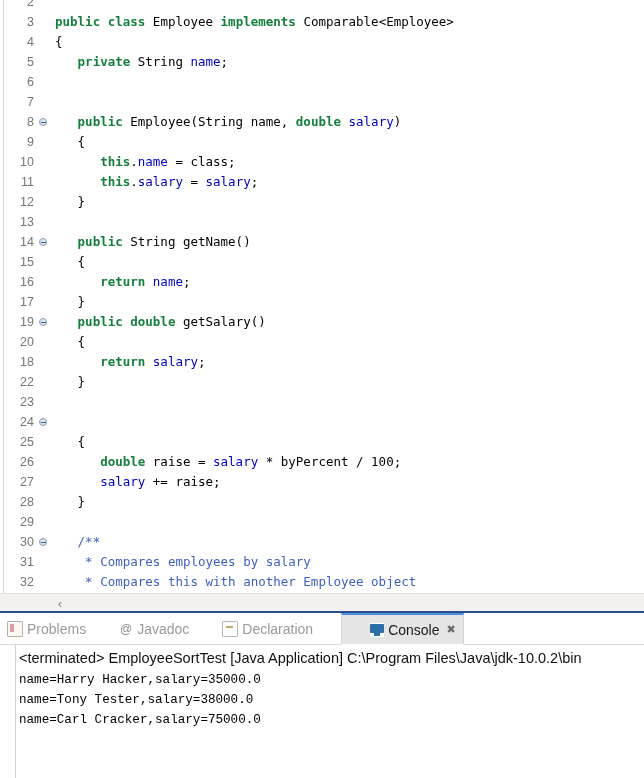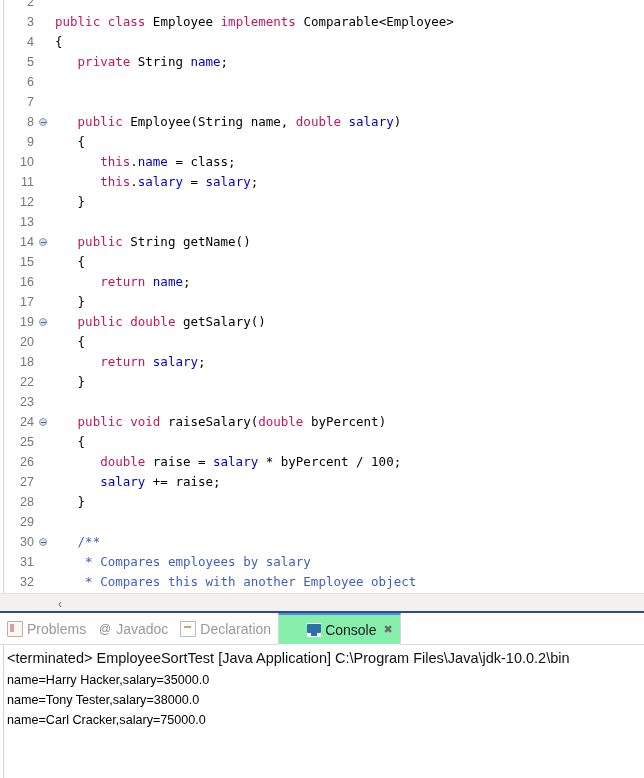--- a/index.html
+++ b/index.html
@@ -91,21 +91,21 @@
     top: 9.5px;
     width: 5px;
     height: 1px;
     background: #4a6380;
   }
   .code {
     padding-left: 4px;
     color: #000000;
   }
 
-  .kw  { color: #be185d; font-weight: normal; }
+  .kw  { color: #15803d; font-weight: bold; }
   .fld { color: #0000c0; }
   .cmt { color: #3f5fbf; }
   .plain { color: #000000; }
 
   
   .editor-hscroll {
     position: absolute;
     left: 0; right: 0; bottom: 0;
     height: 19px;
     background: #f2f1f0;
@@ -146,34 +146,35 @@
     position: relative;
     overflow: hidden;
   }
   .view-tabs {
     height: 31px;
     display: flex;
     align-items: stretch;
     background: #ffffff;
     border-bottom: 1px solid #d7dce3;
     padding-left: 2px;
+    gap: 21px;
   }
   .vtab {
     display: flex;
     align-items: center;
     gap: 4px;
     padding: 0 7px 0 5px;
     font-size: 14px;
     color: #9a9a9a;
     position: relative;
     box-sizing: border-box;
   }
   .vtab.active {
     color: #1a1a1a;
-    background: #86efac;
+    background: #e5e5e5;
     border-top: 2px solid #4a90d9;
     border-left: 1px solid #cfd6de;
     border-right: 1px solid #cfd6de;
     border-bottom: 1px solid #ffffff;
     margin-bottom: -1px;
     padding-left: 28px;
   }
   .vtab .tab-icon {
     width: 14px;
     height: 14px;
@@ -240,39 +241,40 @@
     margin-left: 3px;
     font-family: "DejaVu Sans", sans-serif;
   }
 
   .console-body {
     flex: 1;
     position: relative;
     background: #ffffff;
     padding-left: 4px;
     overflow: hidden;
+    margin-left: 12px;
   }
   .console-left-strip {
     position: absolute;
     left: 0; top: 0; bottom: 0;
     width: 3px;
     border-right: 1px solid #ccd2da;
   }
   .console-header-line {
     font-family: "Liberation Sans", sans-serif;
     font-size: 14.5px;
     line-height: 21px;
     color: #111111;
     white-space: pre;
     padding-left: 3px;
     padding-top: 3px;
     overflow: hidden;
   }
   .console-out {
-    font-family: Liberation Sans, sans-serif;
+    font-family: Liberation Mono, monospace;
     font-size: 12.6px;
     line-height: 20px;
     color: #000000;
     white-space: pre;
     padding-left: 3px;
     padding-top: 1px;
   }
 </style>
 </head>
 <body>
@@ -296,21 +298,21 @@
         <div class="line"><div class="gutter">13</div><div class="fold"></div><div class="code"></div></div>
         <div class="line"><div class="gutter">14</div><div class="fold has-fold"></div><div class="code"><span class="plain">   </span><span class="kw">public</span><span class="plain"> String getName()</span></div></div>
         <div class="line"><div class="gutter">15</div><div class="fold"></div><div class="code"><span class="plain">   {</span></div></div>
         <div class="line"><div class="gutter">16</div><div class="fold"></div><div class="code"><span class="plain">      </span><span class="kw">return</span><span class="plain"> </span><span class="fld">name</span><span class="plain">;</span></div></div>
         <div class="line"><div class="gutter">17</div><div class="fold"></div><div class="code"><span class="plain">   }</span></div></div>
         <div class="line"><div class="gutter">19</div><div class="fold has-fold"></div><div class="code"><span class="plain">   </span><span class="kw">public</span><span class="plain"> </span><span class="kw">double</span><span class="plain"> getSalary()</span></div></div>
         <div class="line"><div class="gutter">20</div><div class="fold"></div><div class="code"><span class="plain">   {</span></div></div>
         <div class="line"><div class="gutter">18</div><div class="fold"></div><div class="code"><span class="plain">      </span><span class="kw">return</span><span class="plain"> </span><span class="fld">salary</span><span class="plain">;</span></div></div>
         <div class="line"><div class="gutter">22</div><div class="fold"></div><div class="code"><span class="plain">   }</span></div></div>
         <div class="line"><div class="gutter">23</div><div class="fold"></div><div class="code"></div></div>
-        <div class="line"><div class="gutter">24</div><div class="fold has-fold"></div><div class="code"><span class="plain">   </span><span class="kw">public</span><span class="plain"> </span><span class="kw">void</span><span class="plain"> raiseSalary(</span><span class="kw">double</span><span class="plain"> byPercent)</span></div></div>
+        <div class="line"><div class="gutter">24</div><div class="fold has-fold"></div></div>
         <div class="line"><div class="gutter">25</div><div class="fold"></div><div class="code"><span class="plain">   {</span></div></div>
         <div class="line"><div class="gutter">26</div><div class="fold"></div><div class="code"><span class="plain">      </span><span class="kw">double</span><span class="plain"> raise = </span><span class="fld">salary</span><span class="plain"> * byPercent / 100;</span></div></div>
         <div class="line"><div class="gutter">27</div><div class="fold"></div><div class="code"><span class="plain">      </span><span class="fld">salary</span><span class="plain"> += raise;</span></div></div>
         <div class="line"><div class="gutter">28</div><div class="fold"></div><div class="code"><span class="plain">   }</span></div></div>
         <div class="line"><div class="gutter">29</div><div class="fold"></div><div class="code"></div></div>
         <div class="line"><div class="gutter">30</div><div class="fold has-fold"></div><div class="code"><span class="cmt">   /**</span></div></div>
         <div class="line"><div class="gutter">31</div><div class="fold"></div><div class="code"><span class="cmt">    * Compares employees by salary</span></div></div>
         <div class="line"><div class="gutter">32</div><div class="fold"></div><div class="code"><span class="cmt">    * Compares this with another Employee object</span></div></div>
       </div>
 

